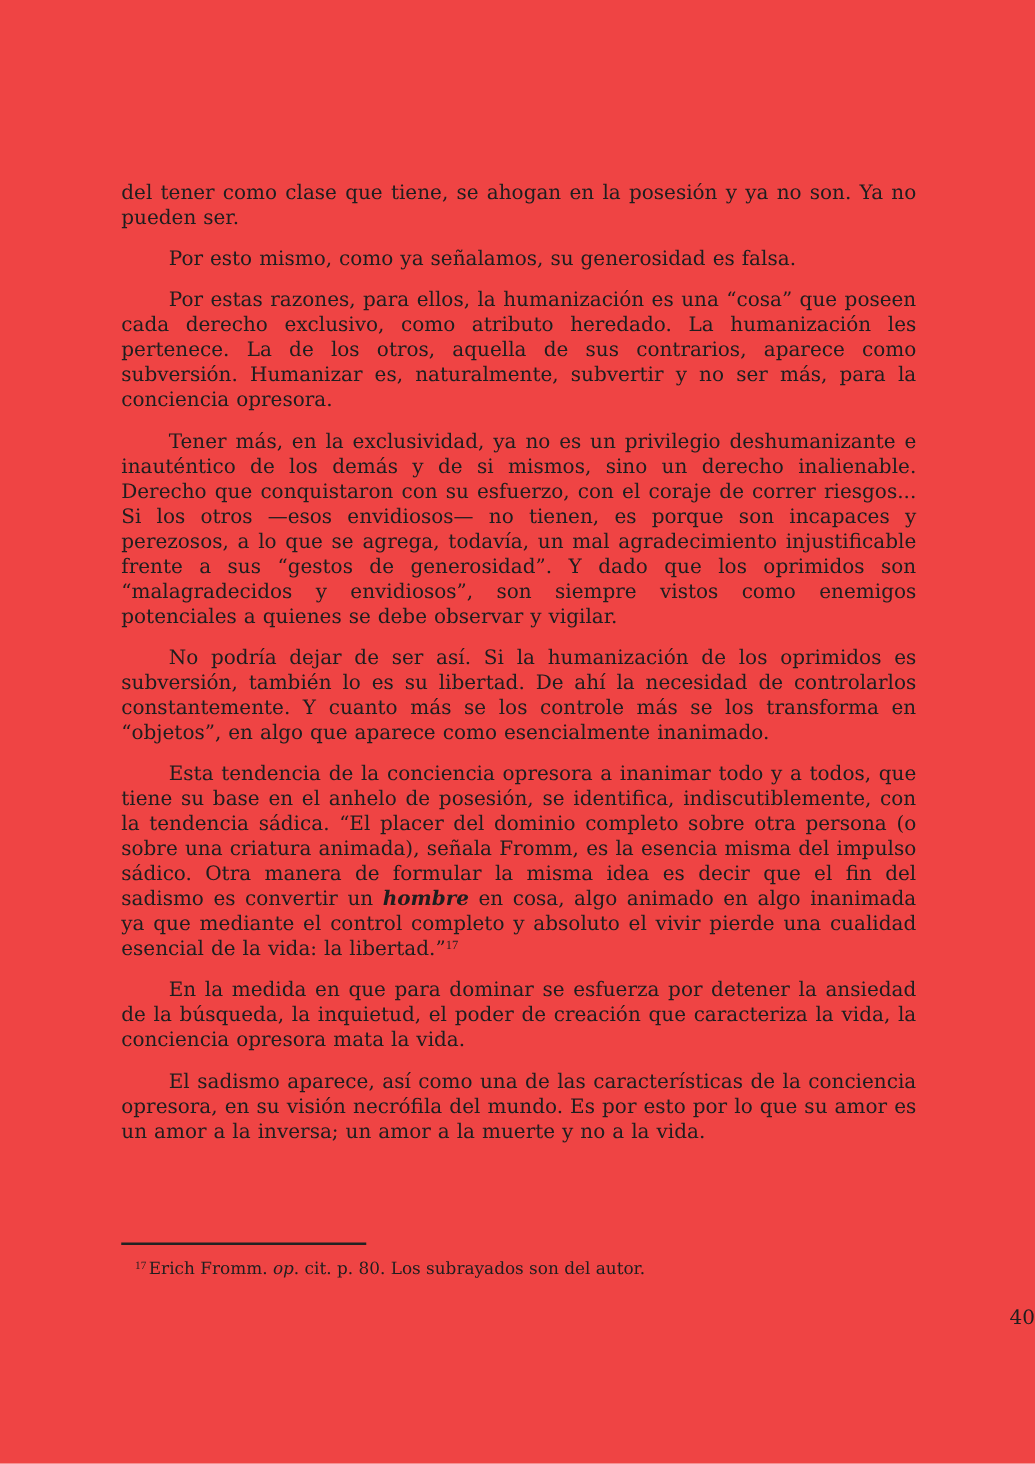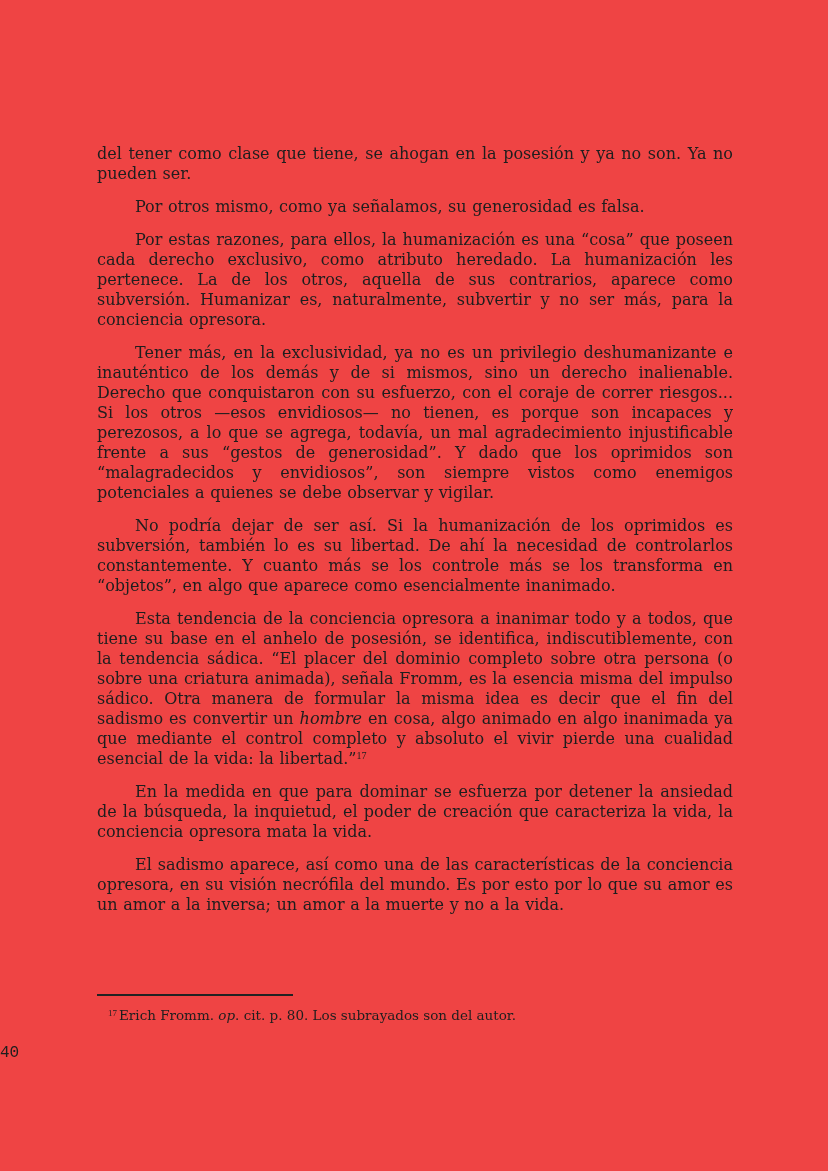--- a/index.html
+++ b/index.html
@@ -24,21 +24,21 @@
     width: 636px;
   }
   p.para {
     margin: 0 0 13px 0;
     font-size: 16px;
     line-height: 20px;
     text-align: justify;
     word-spacing: 0.5px;
   }
   p.para.indent { text-indent: 38px; }
-  p.para em { font-style: italic; }
+  p.para em { font-style: italic; font-weight: bold; }
   sup.fnref {
     font-size: 10px;
     line-height: 0;
     vertical-align: 5px;
     font-family: Liberation Serif, serif;
   }
   .footnote-area {
     position: absolute;
     left: 97px;
     top: 994px;
@@ -60,34 +60,33 @@
     font-size: 9px;
     vertical-align: 4px;
     margin-right: 2px;
   }
   .footnote em { font-style: italic; }
   .page-number {
     position: absolute;
     left: 0;
     top: 1044px;
     width: 828px;
-    text-align: left;
+    text-align: right;
     font-size: 16px;
     color: #1e1e1e;
-    font-family: Liberation Mono, monospace;
   }
 </style>
 </head>
 <body>
 
 <div class="page">
 
   <main class="text-block" id="paragraphs">
       <p class="para"><span>del tener como clase que tiene, se ahogan en la posesión y ya no son. Ya no pueden ser.</span></p>
-      <p class="para indent"><span>Por otros mismo, como ya señalamos, su generosidad es falsa.</span></p>
+      <p class="para indent"><span>Por esto mismo, como ya señalamos, su generosidad es falsa.</span></p>
       <p class="para indent"><span>Por estas razones, para ellos, la humanización es una “cosa” que poseen cada derecho exclusivo, como atributo heredado. La humanización les pertenece. La de los otros, aquella de sus contrarios, aparece como subversión. Humanizar es, naturalmente, subvertir y no ser más, para la conciencia opresora.</span></p>
       <p class="para indent"><span>Tener más, en la exclusividad, ya no es un privilegio deshumanizante e inauténtico de los demás y de si mismos, sino un derecho inalienable. Derecho que conquistaron con su esfuerzo, con el coraje de correr riesgos... Si los otros —esos envidiosos— no tienen, es porque son incapaces y perezosos, a lo que se agrega, todavía, un mal agradecimiento injustificable frente a sus “gestos de generosidad”. Y dado que los oprimidos son “malagradecidos y envidiosos”, son siempre vistos como enemigos potenciales a quienes se debe observar y vigilar.</span></p>
       <p class="para indent"><span>No podría dejar de ser así. Si la humanización de los oprimidos es subversión, también lo es su libertad. De ahí la necesidad de controlarlos constantemente. Y cuanto más se los controle más se los transforma en “objetos”, en algo que aparece como esencialmente inanimado.</span></p>
       <p class="para indent"><span>Esta tendencia de la conciencia opresora a inanimar todo y a todos, que tiene su base en el anhelo de posesión, se identifica, indiscutiblemente, con la tendencia sádica. “El placer del dominio completo sobre otra persona (o sobre una criatura animada), señala Fromm, es la esencia misma del impulso sádico. Otra manera de formular la misma idea es decir que el fin del sadismo es convertir un </span><em>hombre</em><span> en cosa, algo animado en algo inanimada ya que mediante el control completo y absoluto el vivir pierde una cualidad esencial de la vida: la libertad.”</span><sup class="fnref">17</sup></p>
       <p class="para indent"><span>En la medida en que para dominar se esfuerza por detener la ansiedad de la búsqueda, la inquietud, el poder de creación que caracteriza la vida, la conciencia opresora mata la vida.</span></p>
       <p class="para indent"><span>El sadismo aparece, así como una de las características de la conciencia opresora, en su visión necrófila del mundo. Es por esto por lo que su amor es un amor a la inversa; un amor a la muerte y no a la vida.</span></p>
     </main>
 
   <div class="footnote-area">
     <div class="footnote-rule"></div>

